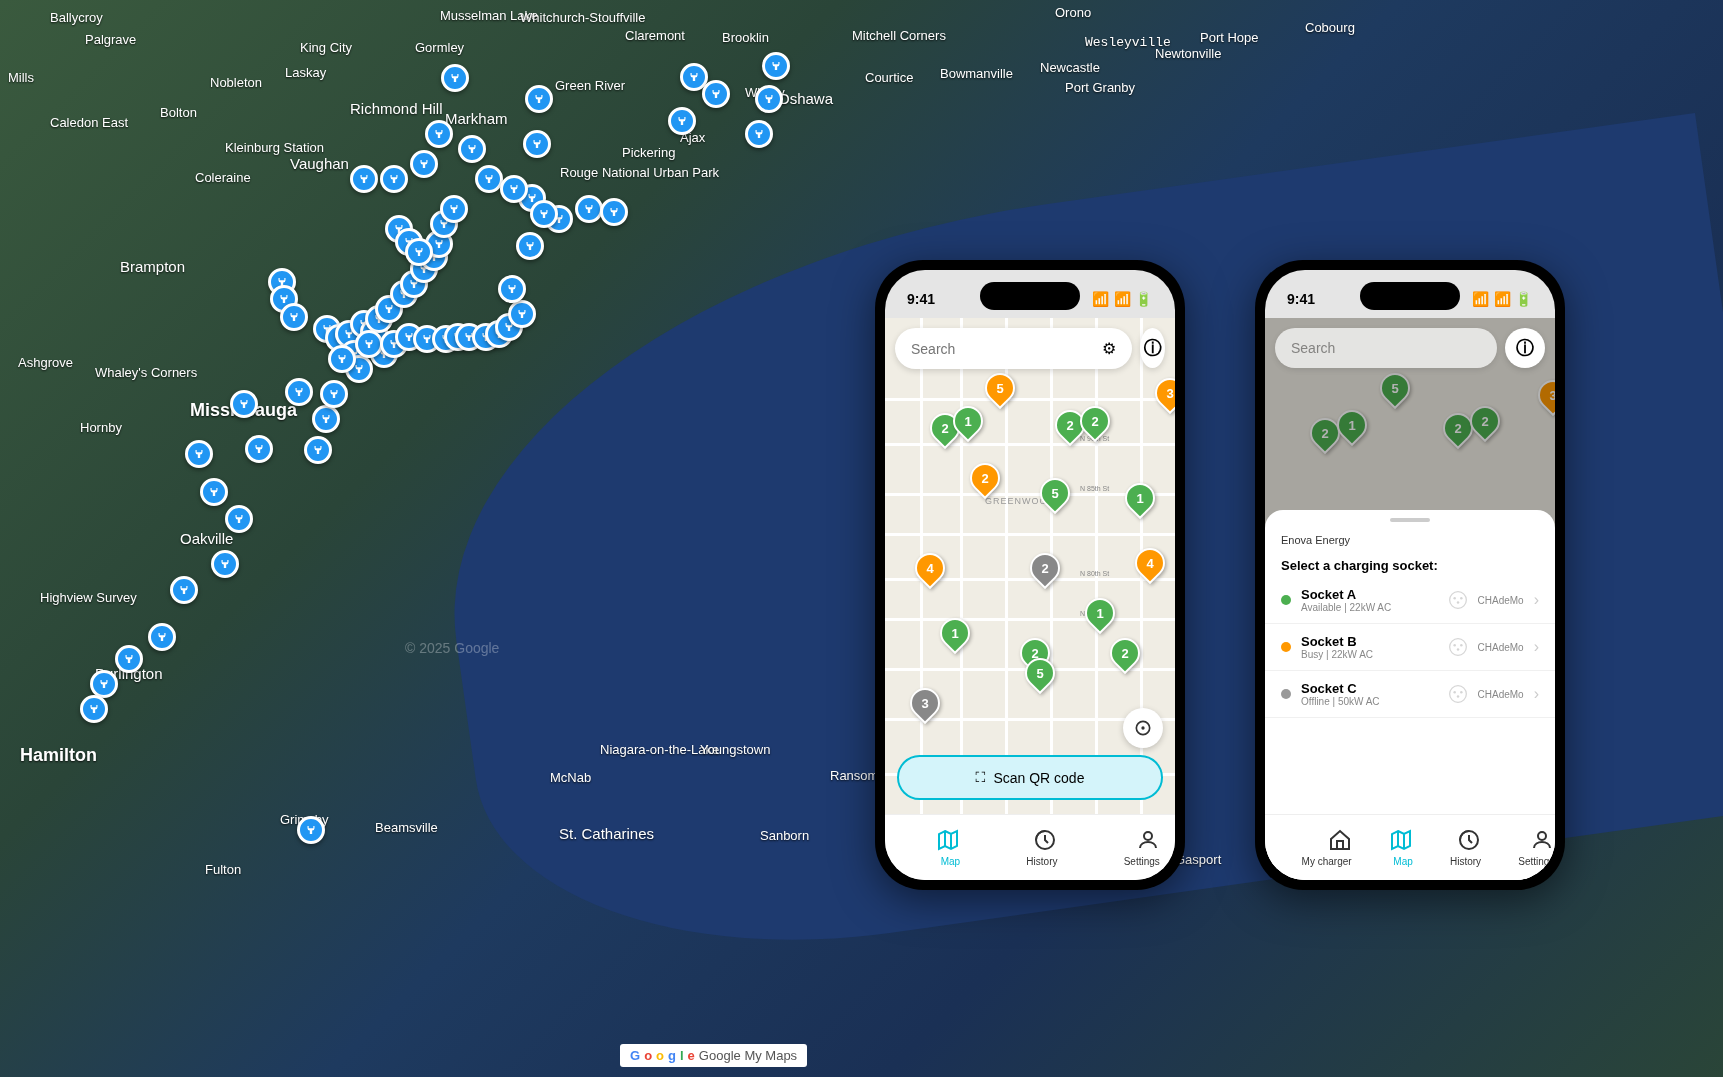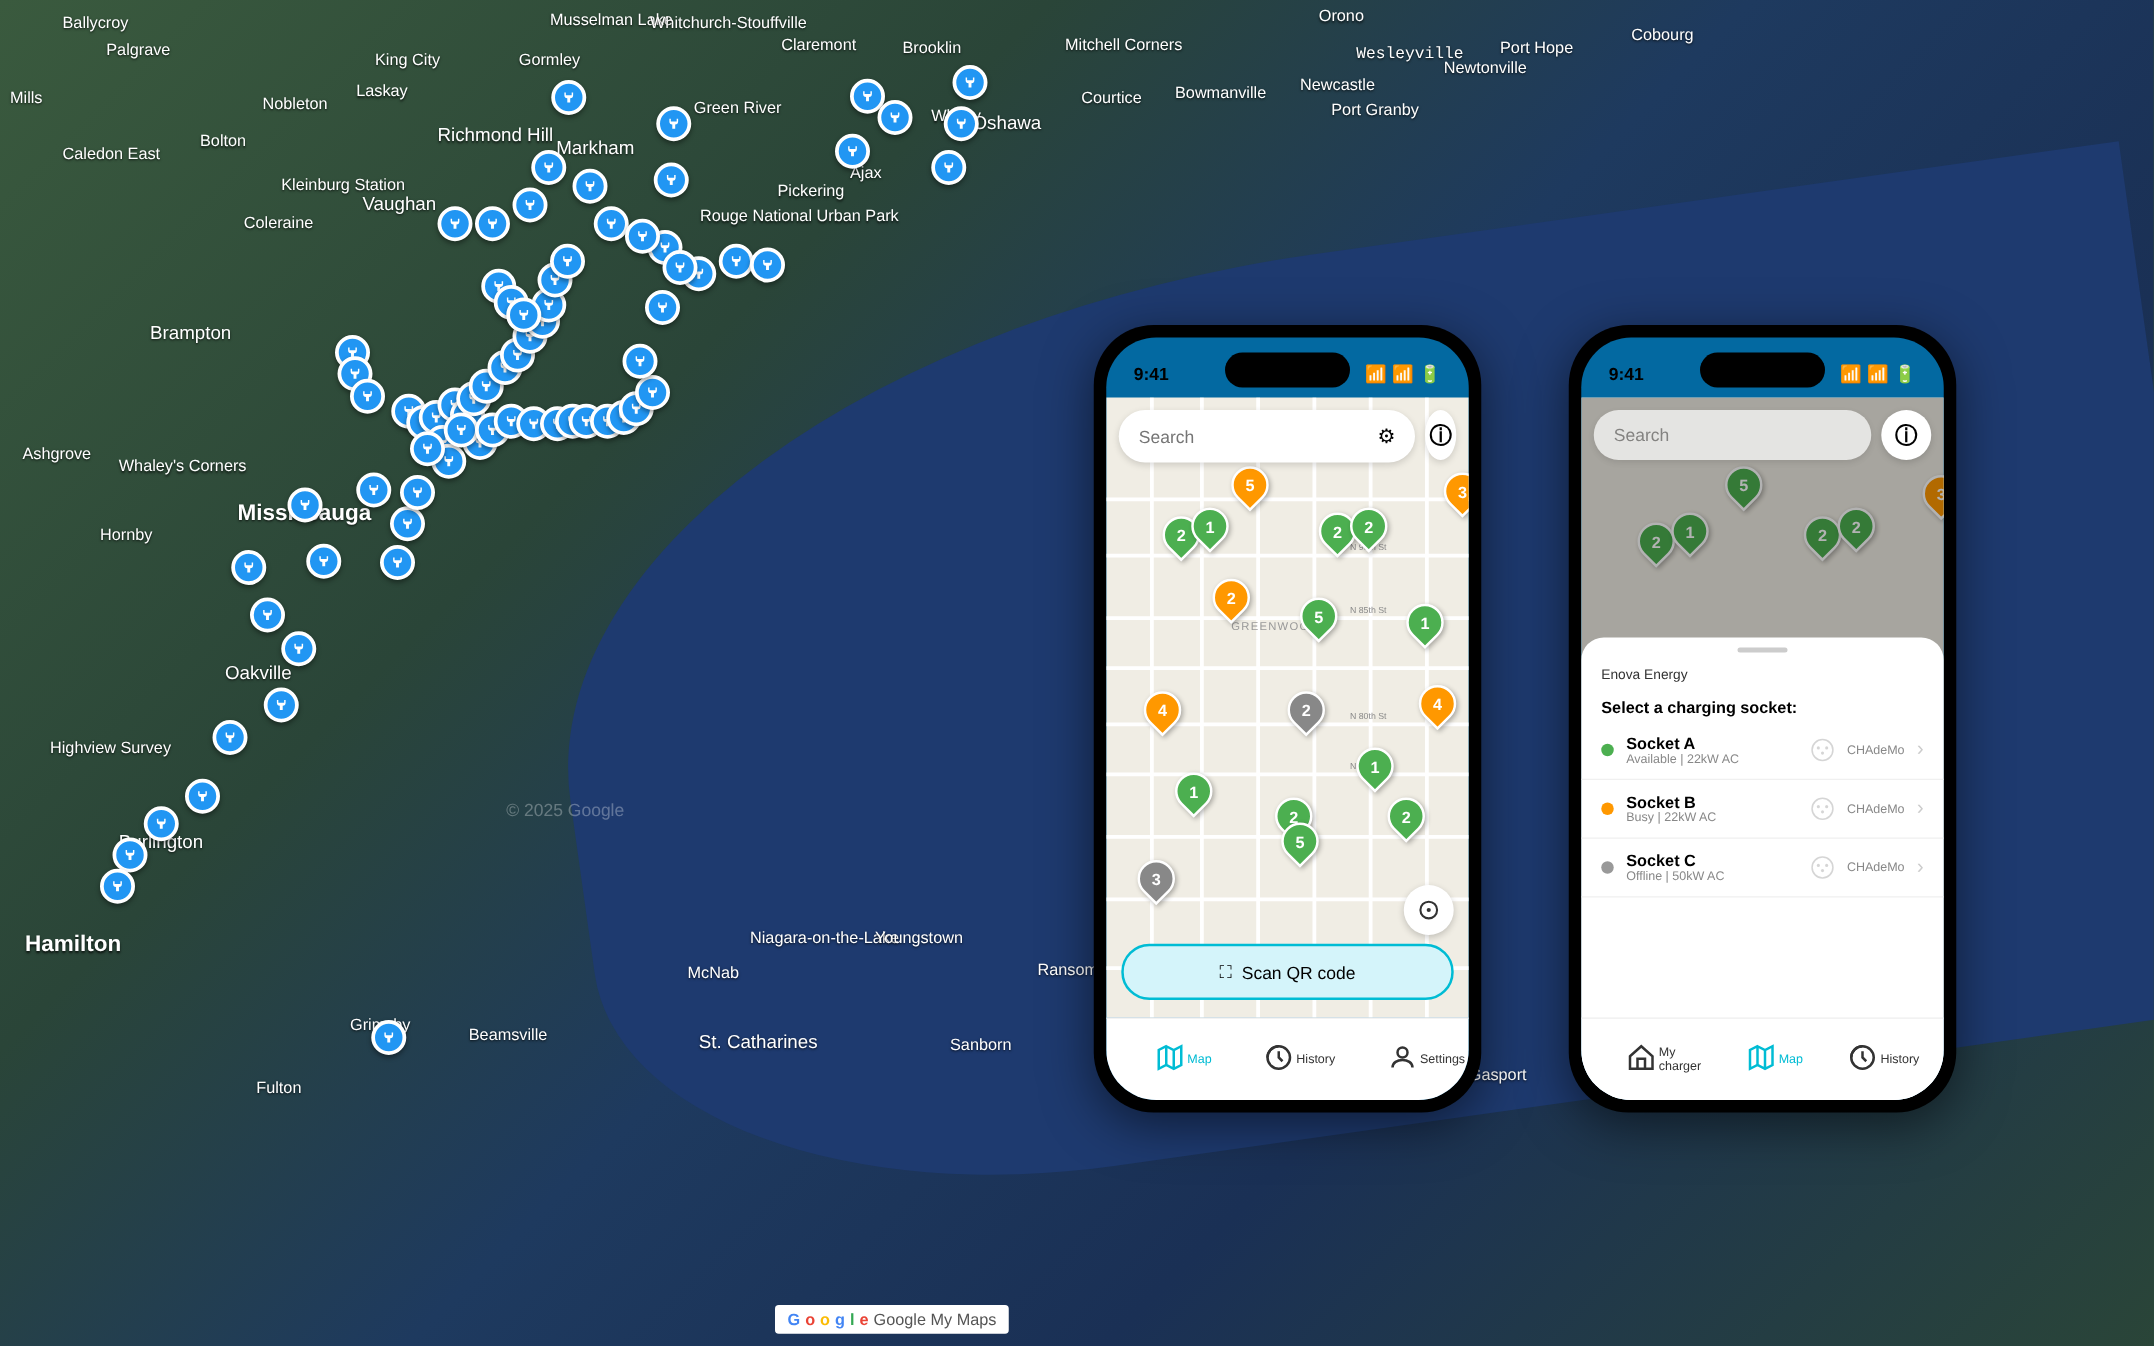--- a/index.html
+++ b/index.html
@@ -16,21 +16,21 @@
 .bg-pin { position: absolute; width: 28px; height: 28px; background: #2196f3; border: 3px solid #fff; border-radius: 50%; display: flex; align-items: center; justify-content: center; box-shadow: 0 2px 4px rgba(0,0,0,0.4); cursor: pointer; }
 .bg-pin svg { width: 14px; height: 14px; fill: #fff; }
 
 .watermark { position: absolute; color: rgba(255,255,255,0.3); font-size: 14px; }
 .my-maps-badge { position: absolute; bottom: 10px; left: 620px; background: #fff; padding: 4px 10px; border-radius: 3px; font-size: 13px; display: flex; align-items: center; gap: 4px; }
 
 
 .phone { position: absolute; width: 310px; height: 630px; background: #000; border-radius: 48px; padding: 10px; box-shadow: 0 10px 40px rgba(0,0,0,0.5); }
 .phone.left { top: 260px; left: 875px; }
 .phone.right { top: 260px; left: 1255px; }
-.phone-screen { width: 100%; height: 100%; background: #0369a1; border-radius: 40px; overflow: hidden; position: relative; }
+.phone-screen { width: 100%; height: 100%; background: #e5e5e5; border-radius: 40px; overflow: hidden; position: relative; }
 .notch { position: absolute; top: 12px; left: 50%; transform: translateX(-50%); width: 100px; height: 28px; background: #000; border-radius: 16px; z-index: 100; }
 
 .status-bar { position: absolute; top: 0; left: 0; right: 0; height: 48px; display: flex; justify-content: space-between; align-items: center; padding: 10px 22px 0; font-size: 14px; font-weight: 600; z-index: 50; }
 .status-icons { display: flex; gap: 4px; align-items: center; }
 
 .app-map { position: absolute; top: 48px; left: 0; right: 0; bottom: 66px; background: #f0ede4; overflow: hidden; }
 .app-map.dimmed::after { content: ''; position: absolute; inset: 0; background: rgba(0,0,0,0.3); z-index: 20; }
 
 .street { position: absolute; background: #fff; }
 .street.h { height: 3px; width: 100%; }
@@ -48,21 +48,21 @@
 .app-pin-body span { transform: rotate(45deg); color: #fff; font-weight: 700; font-size: 13px; }
 .app-pin.green .app-pin-body { background: #4caf50; }
 .app-pin.orange .app-pin-body { background: #ff9800; }
 .app-pin.gray .app-pin-body { background: #888; }
 
 .locate-btn { position: absolute; bottom: 66px; right: 12px; width: 40px; height: 40px; background: #fff; border-radius: 50%; display: flex; align-items: center; justify-content: center; box-shadow: 0 2px 6px rgba(0,0,0,0.2); cursor: pointer; z-index: 30; }
 
 .scan-btn { position: absolute; bottom: 14px; left: 12px; right: 12px; background: #d4f4fa; border: 2px solid #00bcd4; border-radius: 24px; padding: 12px; display: flex; align-items: center; justify-content: center; gap: 8px; font-size: 14px; font-weight: 500; cursor: pointer; z-index: 30; }
 
 .bottom-nav { position: absolute; bottom: 0; left: 0; right: 0; height: 66px; background: #fff; display: flex; justify-content: space-around; align-items: center; border-top: 1px solid #eee; z-index: 50; }
-.nav-item { display: flex; flex-direction: row; align-items: center; gap: 2px; cursor: pointer; color: #333; margin-left: 36px; }
+.nav-item { display: flex; flex-direction: column; align-items: flex-end; gap: 2px; cursor: pointer; color: #333; margin-left: 36px; }
 .nav-item.active { color: #00bcd4; }
 .nav-item svg { width: 24px; height: 24px; }
 .nav-item span { font-size: 10px; }
 
 
 .sheet { position: absolute; bottom: 0; left: 0; right: 0; background: #fff; border-radius: 18px 18px 0 0; z-index: 40; padding: 0 0 66px 0; }
 .sheet-handle { width: 40px; height: 4px; background: #ccc; border-radius: 2px; margin: 8px auto; }
 .sheet-header { padding: 8px 16px 0; display: flex; justify-content: space-between; align-items: flex-start; }
 .sheet-title { font-size: 16px; font-weight: 600; margin-bottom: 2px; }
 .sheet-addr { font-size: 11px; color: #666; }

